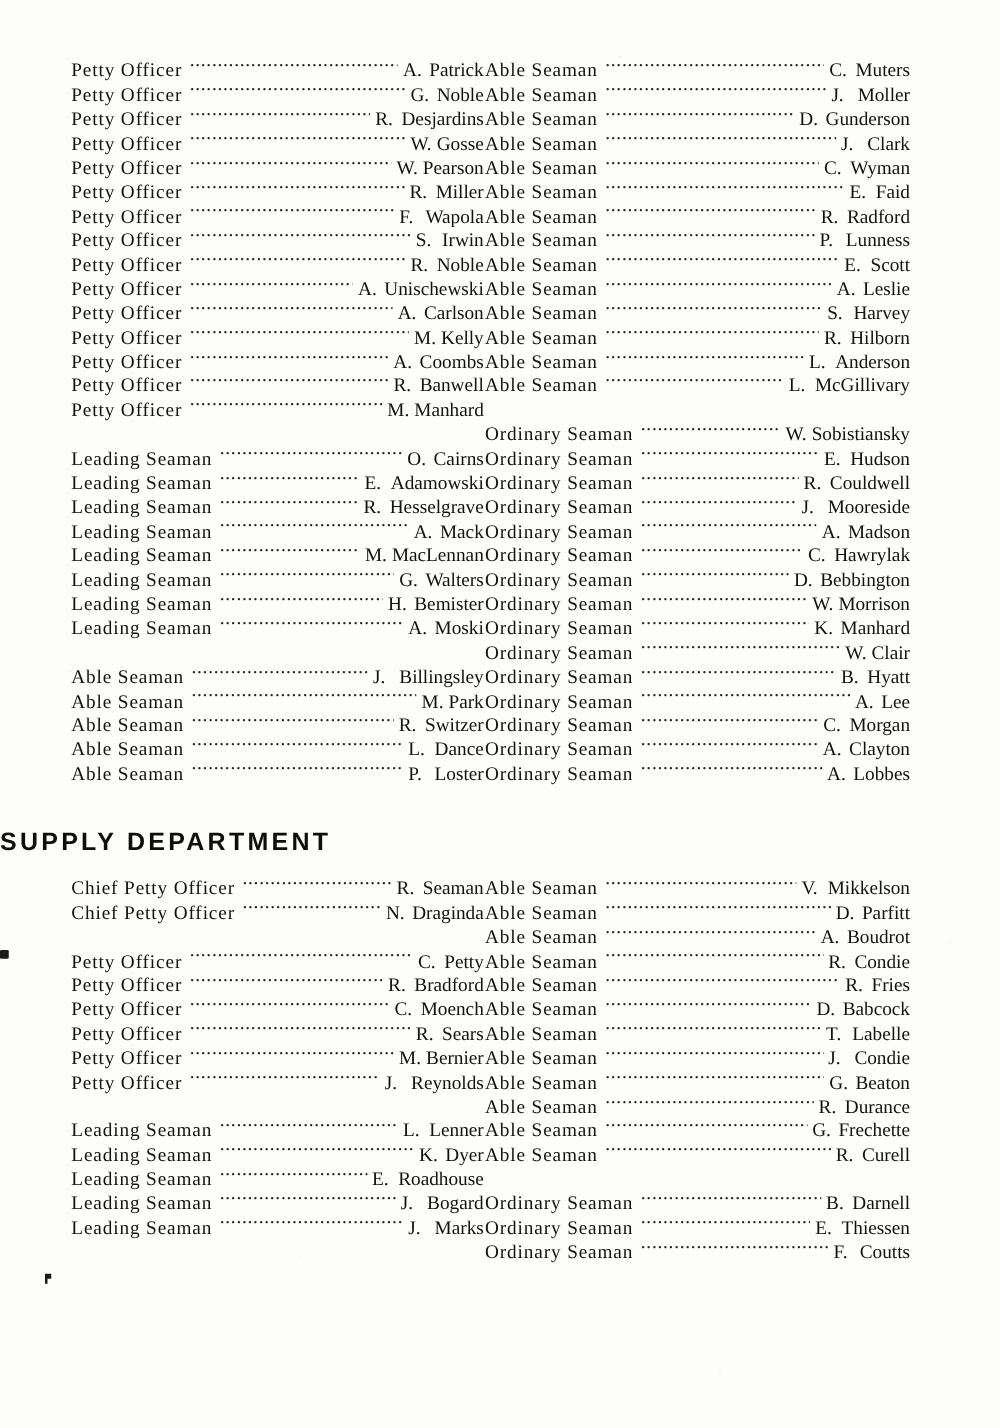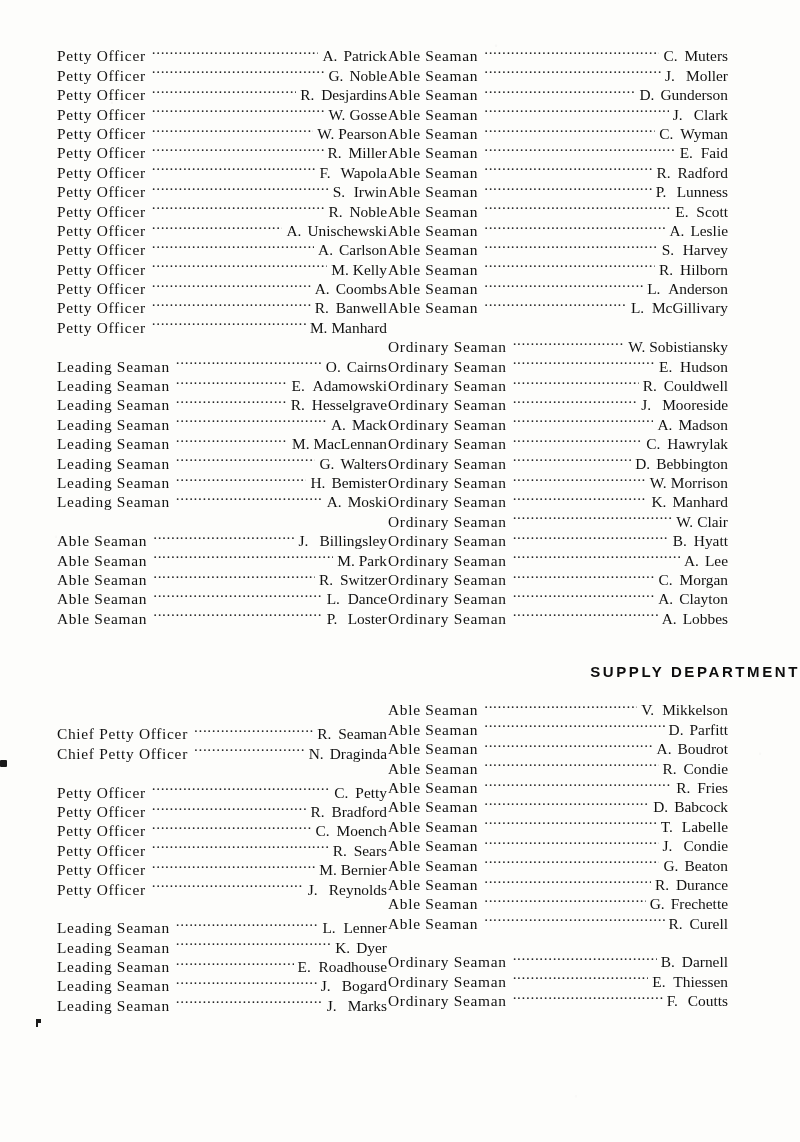--- a/index.html
+++ b/index.html
@@ -110,24 +110,24 @@
   .person .sur {
     margin-left: 4px;
   }
 
   .gap { height: 19.4px; }
 
   .section-heading {
     position: absolute;
     left: 0;
     width: 800px;
-    text-align: right;
+    text-align: left;
     font-family: "Liberation Sans", "DejaVu Sans", sans-serif;
     font-weight: bold;
-    font-size: 15px;
+    font-size: 20px;
     letter-spacing: 2.6px;
     color: #0d0d0d;
   }
 </style>
 </head>
 <body>
 
 <div class="page">
 
   <div class="paper-grain"></div>
@@ -425,21 +425,21 @@
           <span class="rank">Ordinary Seaman</span>
           <span class="leader"></span>
           <span class="person"><span class="ini">A.</span><span class="sur">Lobbes</span></span>
         </div>
       </div>
   </div>
 
   <div class="section-heading" style="top:663px;">SUPPLY DEPARTMENT</div>
 
   <div class="columns">
-    <div class="col col-left" id="supply-left" style="top:696px;margin-top:24px;">
+    <div class="col col-left" id="supply-left" style="top:696px;">
         <div class="entry">
           <span class="rank">Chief  Petty  Officer</span>
           <span class="leader"></span>
           <span class="person"><span class="ini">R.</span><span class="sur">Seaman</span></span>
         </div>
         <div class="entry">
           <span class="rank">Chief  Petty  Officer</span>
           <span class="leader"></span>
           <span class="person"><span class="ini">N.</span><span class="sur">Draginda</span></span>
         </div>

